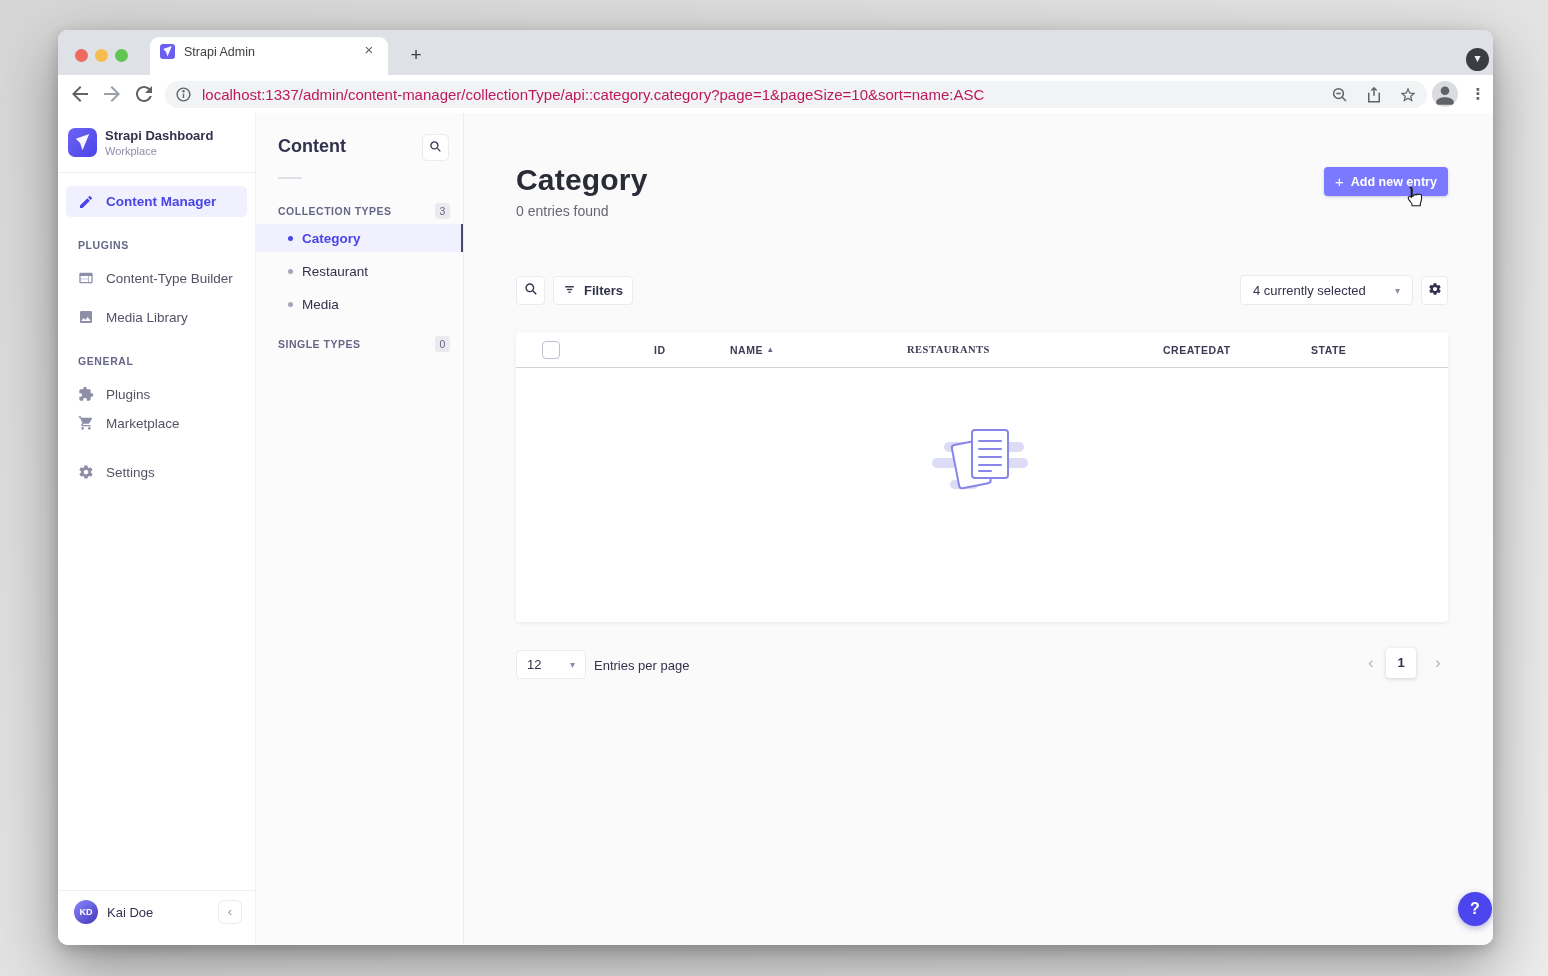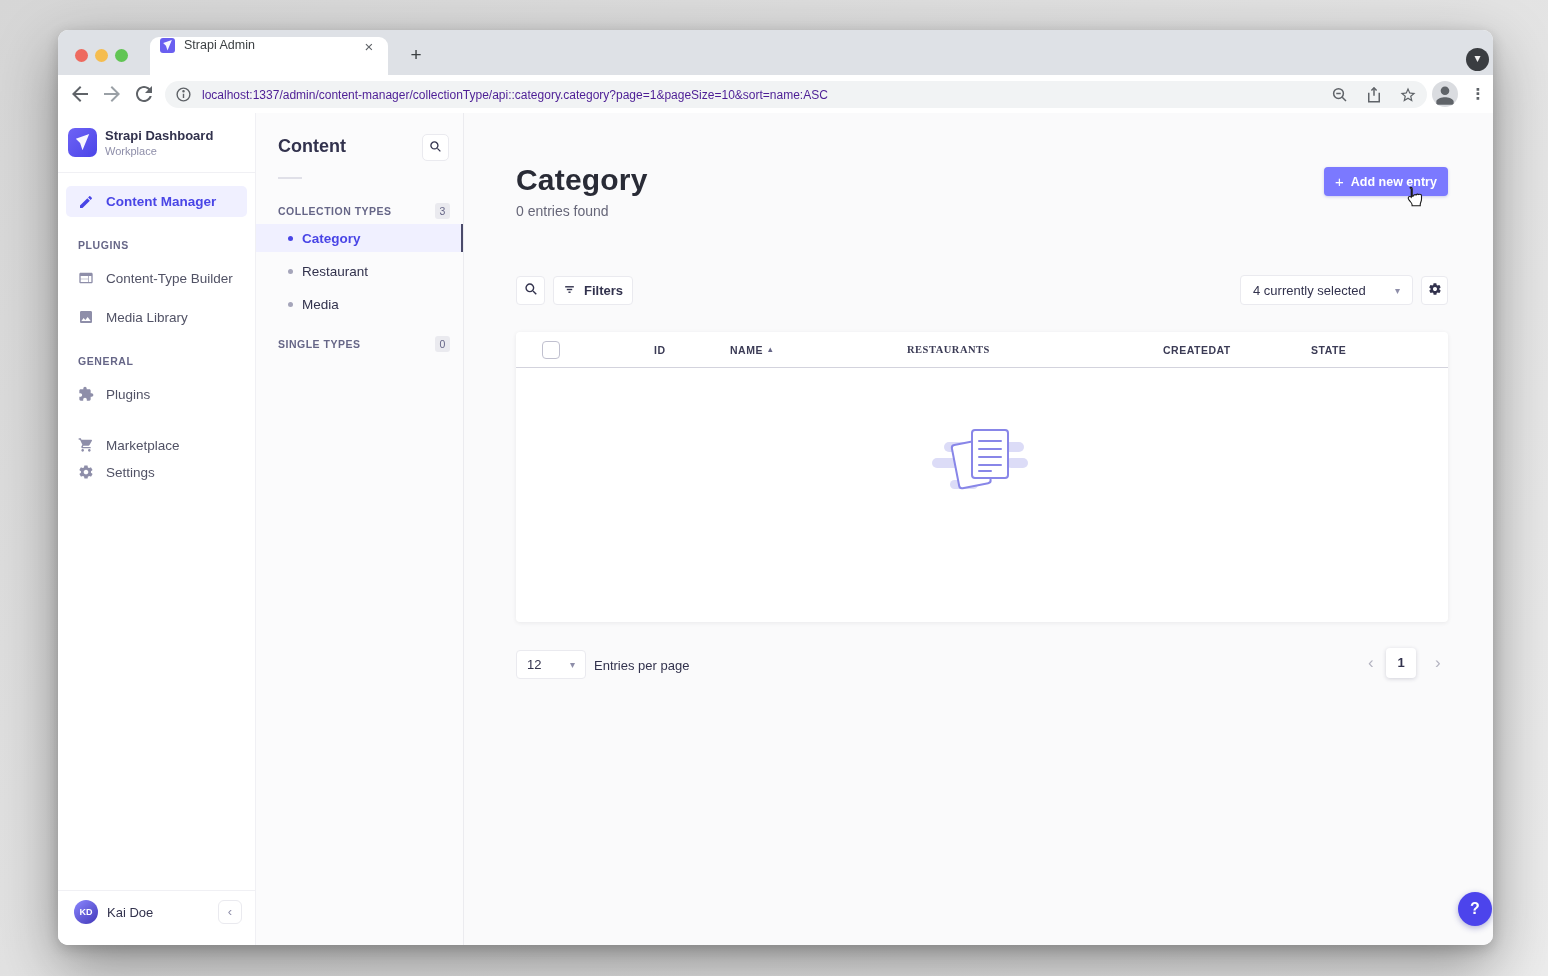--- a/index.html
+++ b/index.html
@@ -17,39 +17,39 @@
     box-shadow:0 22px 60px rgba(0,0,0,.38), 0 4px 14px rgba(0,0,0,.18);
   }
 
   
   .tabstrip { position:absolute; left:0; top:0; right:0; height:45px; background:#dee1e6; }
   .traffic { position:absolute; left:17px; top:19px; display:flex; gap:7px; }
   .traffic span { width:13px; height:13px; border-radius:50%; display:block; }
   .tl-close { background:#ee6a5f; } .tl-min { background:#f5bd4f; } .tl-max { background:#61c554; }
   .tab {
     position:absolute; left:92px; top:7px; width:238px; height:38px; background:#fff;
-    border-radius:9px 9px 0 0; display:flex; align-items:flex-start; padding:1px 10px;
+    border-radius:9px 9px 0 0; display:flex; align-items:flex-end; padding:16px 10px;
   }
   .tab-favicon { width:15px; height:15px; border-radius:3px; background:#6a5ff0; position:relative; flex:0 0 auto; }
   .tab-favicon svg { position:absolute; inset:0; }
   .tab-title { font-size:12.5px; color:#3c4043; margin-left:9px; flex:1; white-space:nowrap; overflow:hidden; }
   .tab-close { font-size:15px; color:#5f6368; width:18px; height:18px; line-height:17px; text-align:center; border-radius:50%; cursor:default; }
   .newtab { position:absolute; left:344px; top:11px; width:28px; height:28px; font-size:19px; color:#3c4043; text-align:center; line-height:27px; border-radius:50%; }
   .record-dot { position:absolute; left:1408px; top:18px; width:23px; height:23px; border-radius:50%; background:#3a3d41; color:#f1f1f1; text-align:center; line-height:21px; font-size:12px; }
 
   
   .toolbar { position:absolute; left:0; top:45px; right:0; height:38px; background:#fff; }
   .nav-ic { position:absolute; top:7px; width:24px; height:24px; color:#5f6368; }
   .nav-ic svg { width:100%; height:100%; }
   .omnibox {
     position:absolute; left:107px; top:6px; width:1262px; height:27px; border-radius:14px;
     background:#f1f3f4; display:flex; align-items:center; padding:0 10px;
   }
   .omni-info { width:17px; height:17px; color:#5f6368; flex:0 0 auto; }
-  .omni-url { font-size:12px; color:#4c1d95; margin-left:10px; flex:1; white-space:nowrap; overflow:hidden; }
+  .omni-url { font-size:15px; color:#be185d; margin-left:10px; flex:1; white-space:nowrap; overflow:hidden; }
   .omni-ic { width:18px; height:18px; color:#5f6368; margin-left:16px; flex:0 0 auto; }
   .omni-ic svg { width:100%; height:100%; }
   .avatar-btn { position:absolute; left:1374px; top:6px; width:26px; height:26px; border-radius:50%; background:#dadce0; overflow:hidden; }
   .menu-dots { position:absolute; left:1412px; top:7px; width:16px; height:24px; color:#5f6368; font-size:15px; letter-spacing:0; text-align:center; line-height:24px; font-weight:bold; }
 
   
   .app { position:absolute; left:0; top:83px; right:0; bottom:0; background:#fafafb; }
 
   
   .sidebar { position:absolute; left:0; top:0; width:198px; height:100%; background:#ffffff; border-right:1px solid #f0f0f4; }
@@ -248,21 +248,21 @@
 
       <div class="sb-section" style="top:242px;">GENERAL</div>
       <div class="sb-item" style="top:271px;">
         <span class="sb-ic">
           <svg viewBox="0 0 24 24" fill="currentColor">
               <path d="M20.5 11H19V7c0-1.1-.9-2-2-2h-4V3.5C13 2.1 11.9 1 10.5 1S8 2.1 8 3.5V5H4c-1.1 0-2 .9-2 2v3.8h1.5c1.5 0 2.7 1.2 2.7 2.7S5 16.2 3.5 16.2H2V20c0 1.1.9 2 2 2h3.8v-1.5c0-1.5 1.2-2.7 2.7-2.7 1.5 0 2.7 1.2 2.7 2.7V22H17c1.1 0 2-.9 2-2v-4h1.5c1.4 0 2.5-1.1 2.5-2.5S21.9 11 20.5 11z"></path>
             </svg>
         </span>
         <span>Plugins</span>
       </div>
-      <div class="sb-item" style="top:322px;">
+      <div class="sb-item" style="top:300px;">
         <span class="sb-ic">
           <svg viewBox="0 0 24 24" fill="currentColor">
               <path d="M7 18c-1.1 0-2 .9-2 2s.9 2 2 2 2-.9 2-2-.9-2-2-2zM1 2v2h2l3.6 7.6-1.4 2.4c-.1.3-.2.6-.2 1 0 1.1.9 2 2 2h12v-2H7.4c-.1 0-.2-.1-.2-.2l.1-.1L8.1 13h7.5c.8 0 1.4-.4 1.7-1l3.6-6.5c.1-.2.1-.3.1-.5 0-.6-.4-1-1-1H5.2L4.3 2H1zm16 16c-1.1 0-2 .9-2 2s.9 2 2 2 2-.9 2-2-.9-2-2-2z"></path>
             </svg>
         </span>
         <span>Marketplace</span>
       </div>
       <div class="sb-item" style="top:349px;">
         <span class="sb-ic">
           <svg viewBox="0 0 24 24" fill="currentColor">

